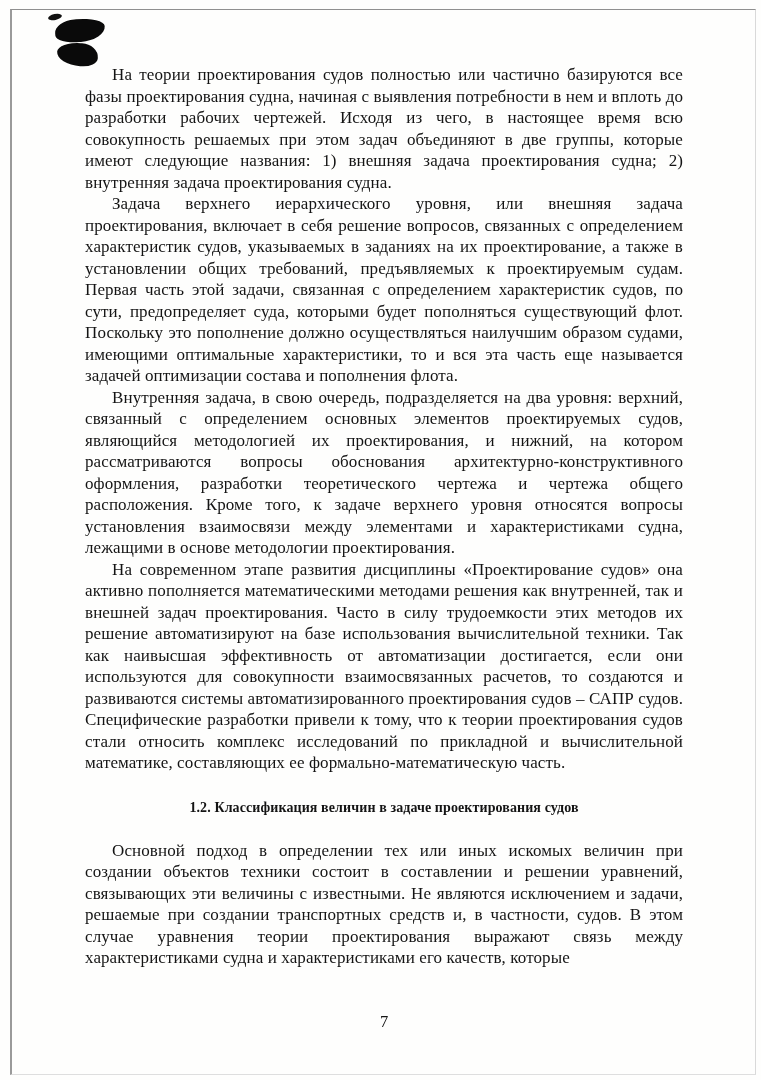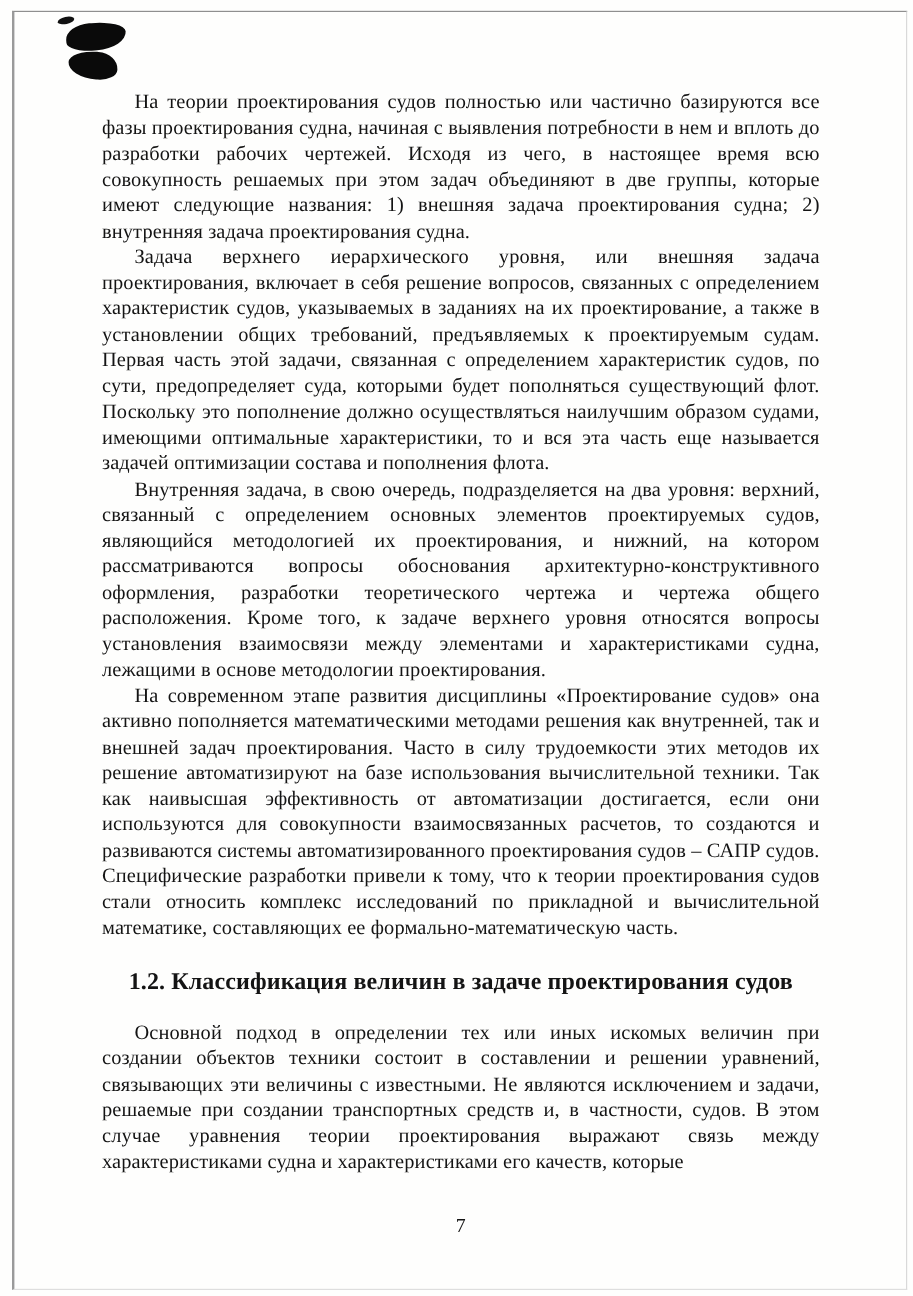--- a/index.html
+++ b/index.html
@@ -57,33 +57,33 @@
     top: 14px;
     width: 14px;
     height: 6px;
     background: #111;
     border-radius: 50%;
     transform: rotate(-12deg);
   }
   .text-block {
     position: absolute;
     left: 85px;
-    top: 74px;
+    top: 64px;
     width: 598px;
     font-size: 17px;
     line-height: 21.5px;
     text-align: justify;
     letter-spacing: 0.1px;
   }
   .text-block p {
     margin: 0;
     text-indent: 27px;
   }
   .section-heading {
-    font-size: 20px;
+    font-size: 14px;
     font-weight: bold;
     text-align: center;
     text-indent: 0;
     margin: 23px 0 21px 0;
     line-height: 22px;
   }
   .page-number {
     position: absolute;
     left: 85px;
     width: 598px;

